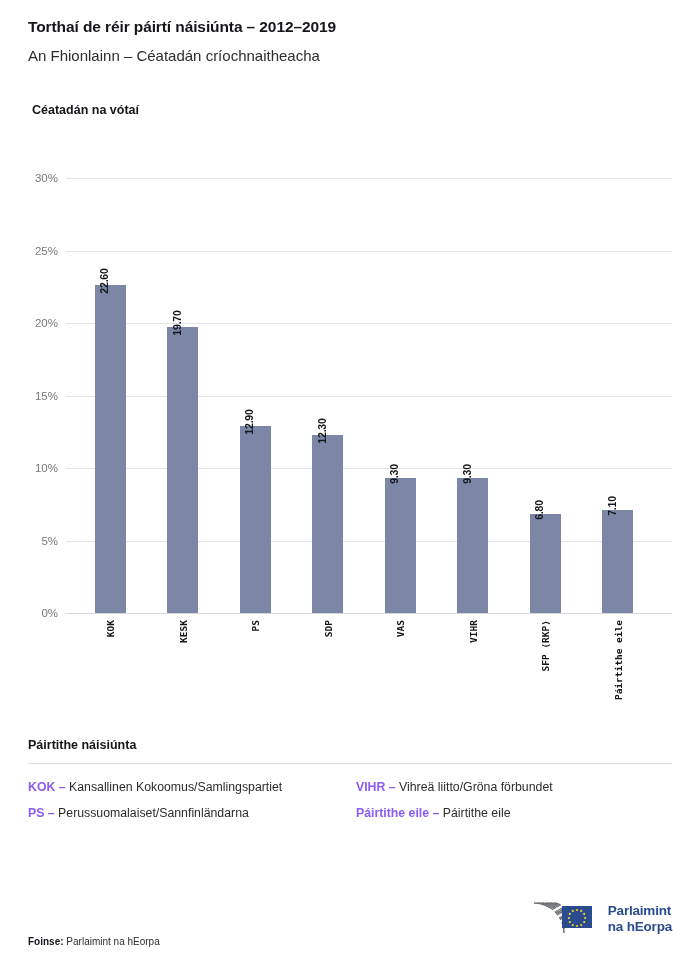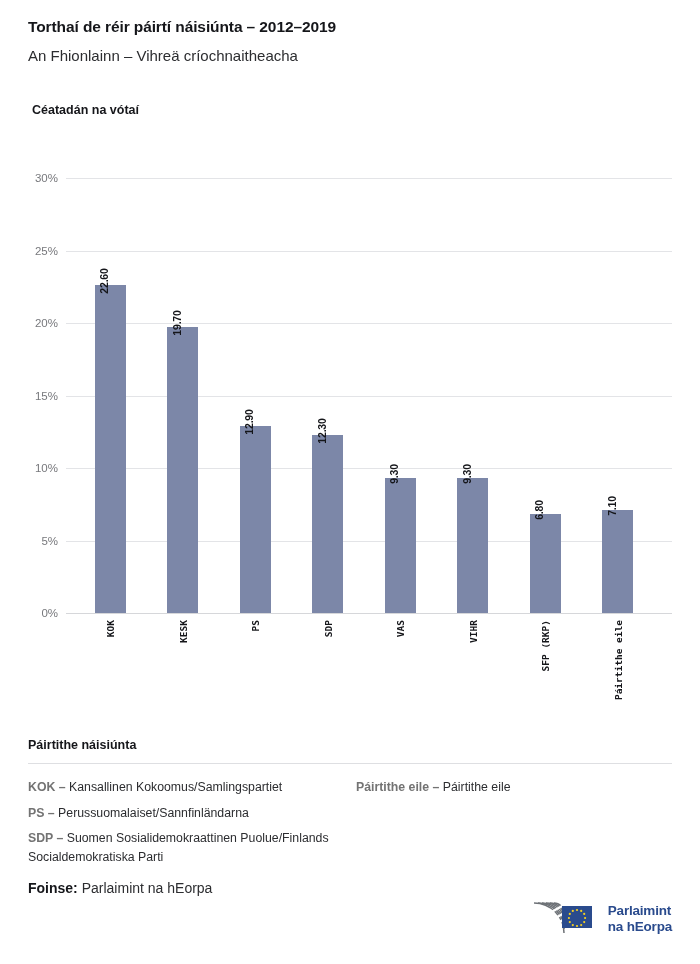--- a/index.html
+++ b/index.html
@@ -143,29 +143,29 @@
   .legend-col { width: 50%; }
   .legend-col + .legend-col { padding-left: 12px; }
   .legend-entry {
     font-size: 12.3px;
     color: #2c2d30;
     line-height: 1.52;
     margin-bottom: 7px;
   }
   .legend-abbr {
     font-weight: bold;
-    color: #737373;
+    color: #8b5cf6;
   }
 
   
   #footer-source {
     position: absolute;
     left: 28px;
-    top: 880px;
-    font-size: 14px;
+    top: 936px;
+    font-size: 10px;
     color: #2c2d30;
   }
   #footer-source .src-label { font-weight: bold; color: #15161a; }
 
   #ep-logo {
     position: absolute;
     right: 28px;
     top: 897px;
     display: flex;
     align-items: center;
@@ -177,21 +177,21 @@
     color: #2a4b8d;
     line-height: 1.18;
     letter-spacing: -0.2px;
   }
 </style>
 </head>
 <body>
 
 <div id="header">
   <div id="chart-title">Torthaí de réir páirtí náisiúnta – 2012–2019</div>
-  <div id="chart-subtitle">An Fhionlainn – Vihreä críochnaitheacha</div>
+  <div id="chart-subtitle">An Fhionlainn – Céatadán críochnaitheacha</div>
 </div>
 <div id="yaxis-title">Céatadán na vótaí</div>
 
 <div id="plot-area">
   <div id="grid-layer">
       <div class="gridline baseline" style="top: 445px;"></div>
       <div class="ytick" style="top: 445px;">0%</div>
       <div class="gridline" style="top: 372.5px;"></div>
       <div class="ytick" style="top: 372.5px;">5%</div>
       <div class="gridline" style="top: 300px;"></div>
@@ -257,23 +257,23 @@
     </div>
 </div>
 
 <div id="legend">
   <div id="legend-heading">Páirtithe náisiúnta</div>
   <div id="legend-divider"></div>
   <div id="legend-columns">
       <div class="legend-col">
         <div class="legend-entry"><span class="legend-abbr">KOK –</span><span> Kansallinen Kokoomus/Samlingspartiet</span></div>
         <div class="legend-entry"><span class="legend-abbr">PS –</span><span> Perussuomalaiset/Sannfinländarna</span></div>
-        <div class="legend-entry"><span class="legend-abbr">SDP –</span><span> Suomen Sosialidemokraattinen Puolue/Finlands Socialdemokratiska Parti</span></div>
       </div>
       <div class="legend-col">
+        <div class="legend-entry"><span class="legend-abbr">VIHR –</span><span> Vihreä liitto/Gröna förbundet</span></div>
         <div class="legend-entry"><span class="legend-abbr">Páirtithe eile –</span><span> Páirtithe eile</span></div>
       </div>
     </div>
 </div>
 
 <div id="footer-source">
   <span class="src-label">Foinse:</span>
   <span>Parlaimint na hEorpa</span>
 </div>
 

